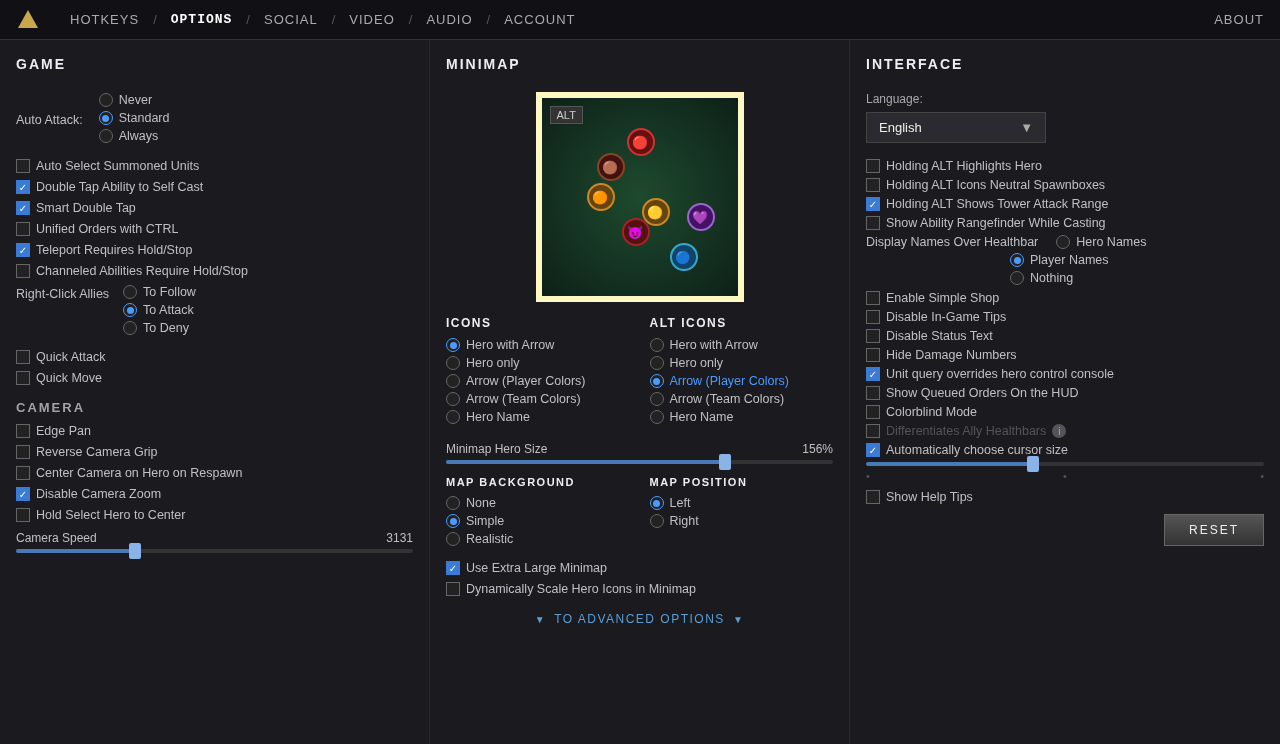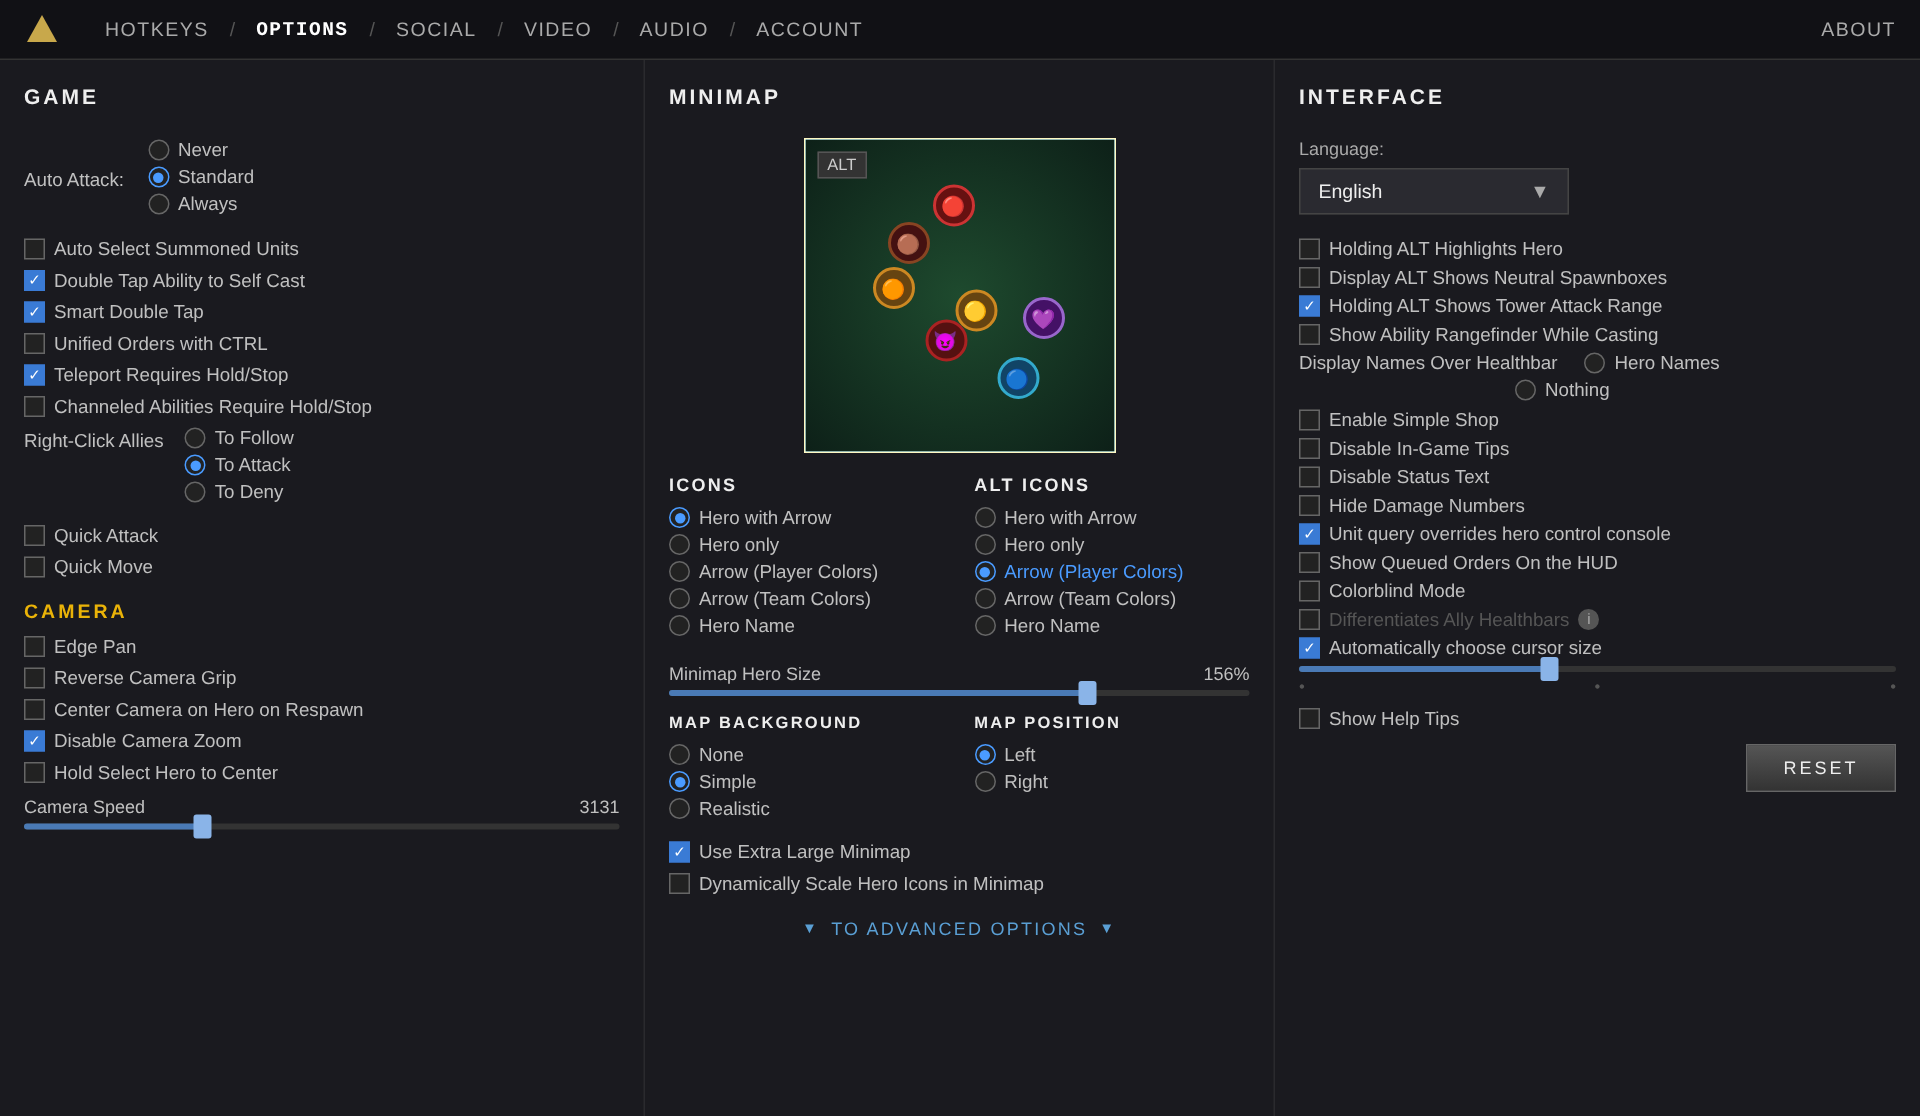--- a/index.html
+++ b/index.html
@@ -158,21 +158,21 @@
     }
 
     .option-label {
       color: #c0c0c0;
       font-size: 12.5px;
     }
 
     .section-title {
       font-size: 13px;
       font-weight: bold;
-      color: #eab308;
+      color: #a3a3a3;
       text-transform: uppercase;
       letter-spacing: 2px;
       margin: 14px 0 8px 0;
     }
 
     
     .slider-row {
       display: flex;
       align-items: center;
       gap: 8px;
@@ -211,21 +211,21 @@
       top: -6px;
       transform: translateX(-50%);
       cursor: pointer;
     }
 
     
     .minimap-img {
       width: 208px;
       height: 210px;
       background: #7dd3fc;
-      border: 1px solid #fef9c3;
+      border: 6px solid #fef9c3;
       margin: 0 auto 14px auto;
       display: block;
       position: relative;
       overflow: hidden;
     }
     .minimap-inner {
       width: 100%;
       height: 100%;
       background: radial-gradient(ellipse at center, #1e4a2e 0%, #0d2018 100%);
       position: relative;
@@ -611,41 +611,45 @@
       <span>English</span>
       <span class="arrow">▼</span>
     </div>
 
     <div class="iface-row">
       <div class="cb"></div>
       <span class="iface-label">Holding ALT Highlights Hero</span>
     </div>
     <div class="iface-row">
       <div class="cb"></div>
-      <span class="iface-label">Display ALT Shows Neutral Spawnboxes</span>
+      <span class="iface-label">Holding ALT Icons Neutral Spawnboxes</span>
     </div>
     <div class="iface-row">
       <div class="cb checked"></div>
       <span class="iface-label">Holding ALT Shows Tower Attack Range</span>
     </div>
     <div class="iface-row">
       <div class="cb"></div>
       <span class="iface-label">Show Ability Rangefinder While Casting</span>
     </div>
 
     <div style="margin: 4px 0 6px 0;">
       <div style="display:flex; align-items:center; gap:8px; margin-bottom:4px;">
         <span class="iface-label">Display Names Over Healthbar</span>
         <div style="display:flex; align-items:center; gap:6px; padding-left:10px;">
           <div class="rb"></div>
           <span class="iface-label">Hero Names</span>
         </div>
       </div>
       <div style="padding-left:4px;">
         <div class="radio-row" style="padding-left:140px;">
+          <div class="rb checked"></div>
+          <span class="iface-label">Player Names</span>
+        </div>
+        <div class="radio-row" style="padding-left:140px;">
           <div class="rb"></div>
           <span class="iface-label">Nothing</span>
         </div>
       </div>
     </div>
 
     <div class="iface-row">
       <div class="cb"></div>
       <span class="iface-label">Enable Simple Shop</span>
     </div>

